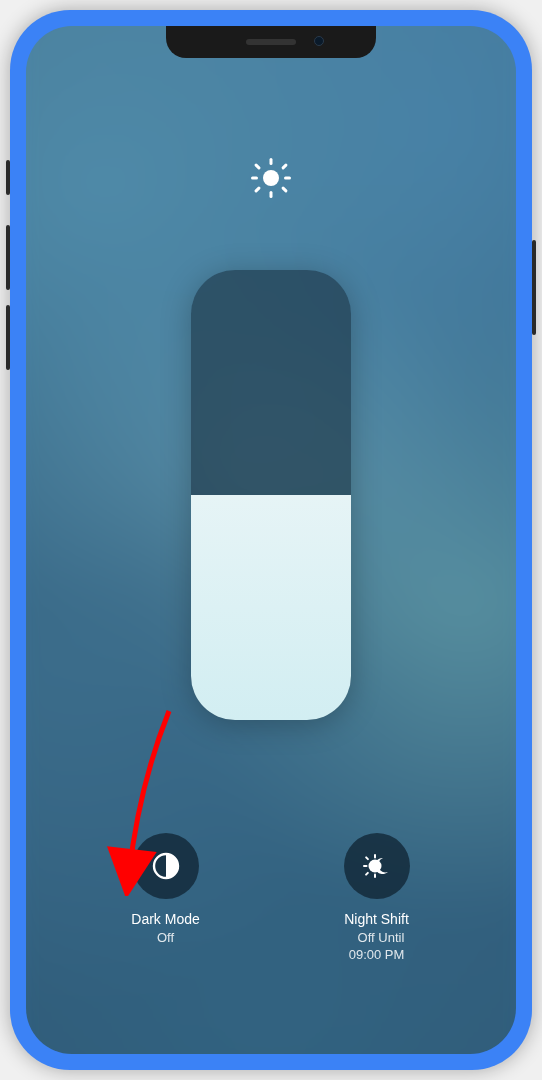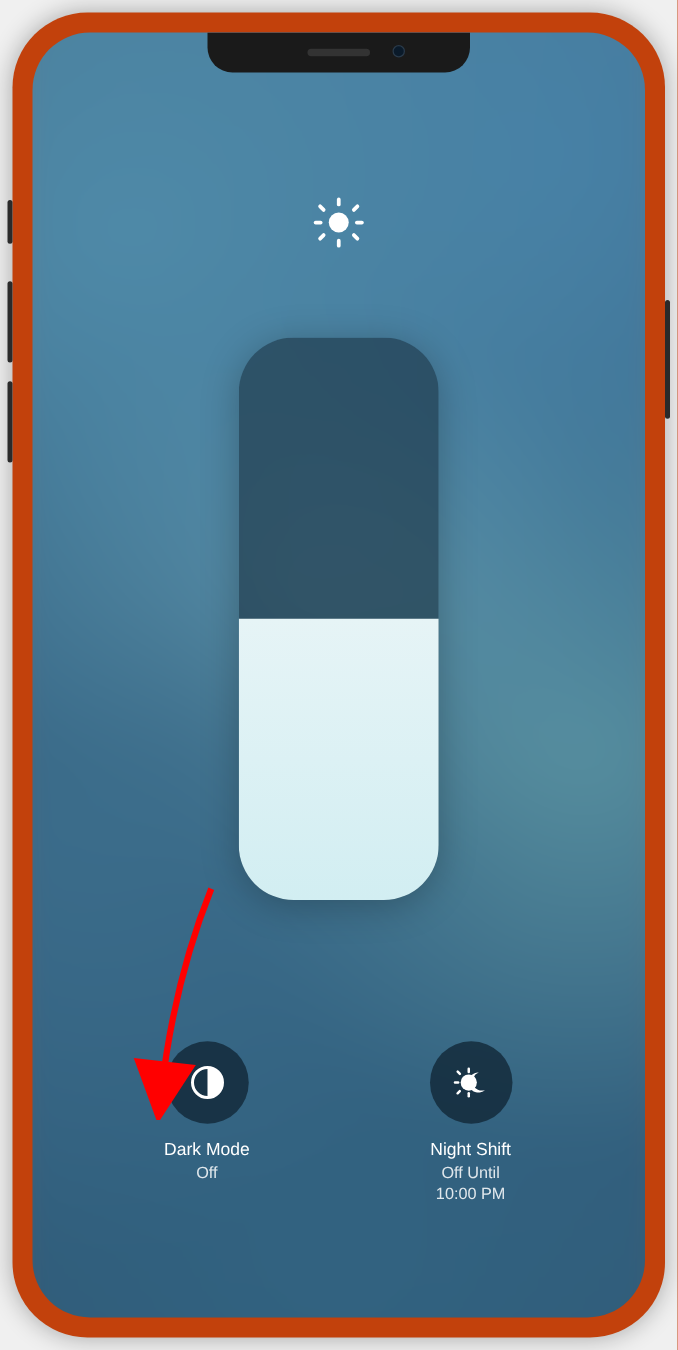--- a/index.html
+++ b/index.html
@@ -13,21 +13,21 @@
       height: 1080px;
       background: #f0f0f0;
       display: flex;
       align-items: center;
       justify-content: center;
       position: relative;
     }
     .device-frame {
       width: 522px;
       height: 1060px;
-      background: #c2410c;
+      background: #3b82f6;
       border-radius: 60px;
       padding: 16px;
       position: relative;
       box-shadow: 0 0 20px rgba(0,0,0,0.3);
     }
     .side-button {
       position: absolute;
       background: #2a2a2a;
       border-radius: 3px;
     }
@@ -152,21 +152,21 @@
     .control-label {
       font-size: 14px;
       font-weight: 400;
       color: #fff;
       text-align:center;
       line-height: 1.2;
     }
     .control-status {
       font-size: 13px;
       color: rgba(255,255,255,0.85);
-      text-align:center;
+      text-align:right;
       line-height: 1.3;
       margin-top: 2px;
       white-space: pre-line;
     }
     .annotation-arrow {
       position: absolute;
       z-index: 60;
       pointer-events: none;
     }
     svg { display:block; }
@@ -236,21 +236,21 @@
                   <rect x="2" y="15" width="4.5" height="2" rx="1"></rect>
                   <rect x="5" y="6" width="2" height="4.5" rx="1" transform="rotate(-45 6 8.2)"></rect>
                   <rect x="5" y="21.5" width="2" height="4.5" rx="1" transform="rotate(45 6 23.7)"></rect>
                   <path d="M22 8 a8 8 0 1 0 5 14 a6.2 6.2 0 0 1 -5 -14 z" fill="#ffffff"></path>
                 </g>
               </svg>
             </span>
           </div>
           <div class="control-label">Night Shift</div>
           <div class="control-status">Off Until
-10:00 PM</div>
+09:00 PM</div>
         </div>
 
 
       </div>
     </div>
 
     <svg class="annotation-arrow" style="left:58px; top:680px;" width="120" height="190" viewBox="0 0 120 190">
       <defs>
         <marker id="arrowhead" markerWidth="12" markerHeight="12" refX="6" refY="6" orient="auto">
           <path d="M1 1 L11 6 L1 11 Z" fill="#ff0000"></path>

